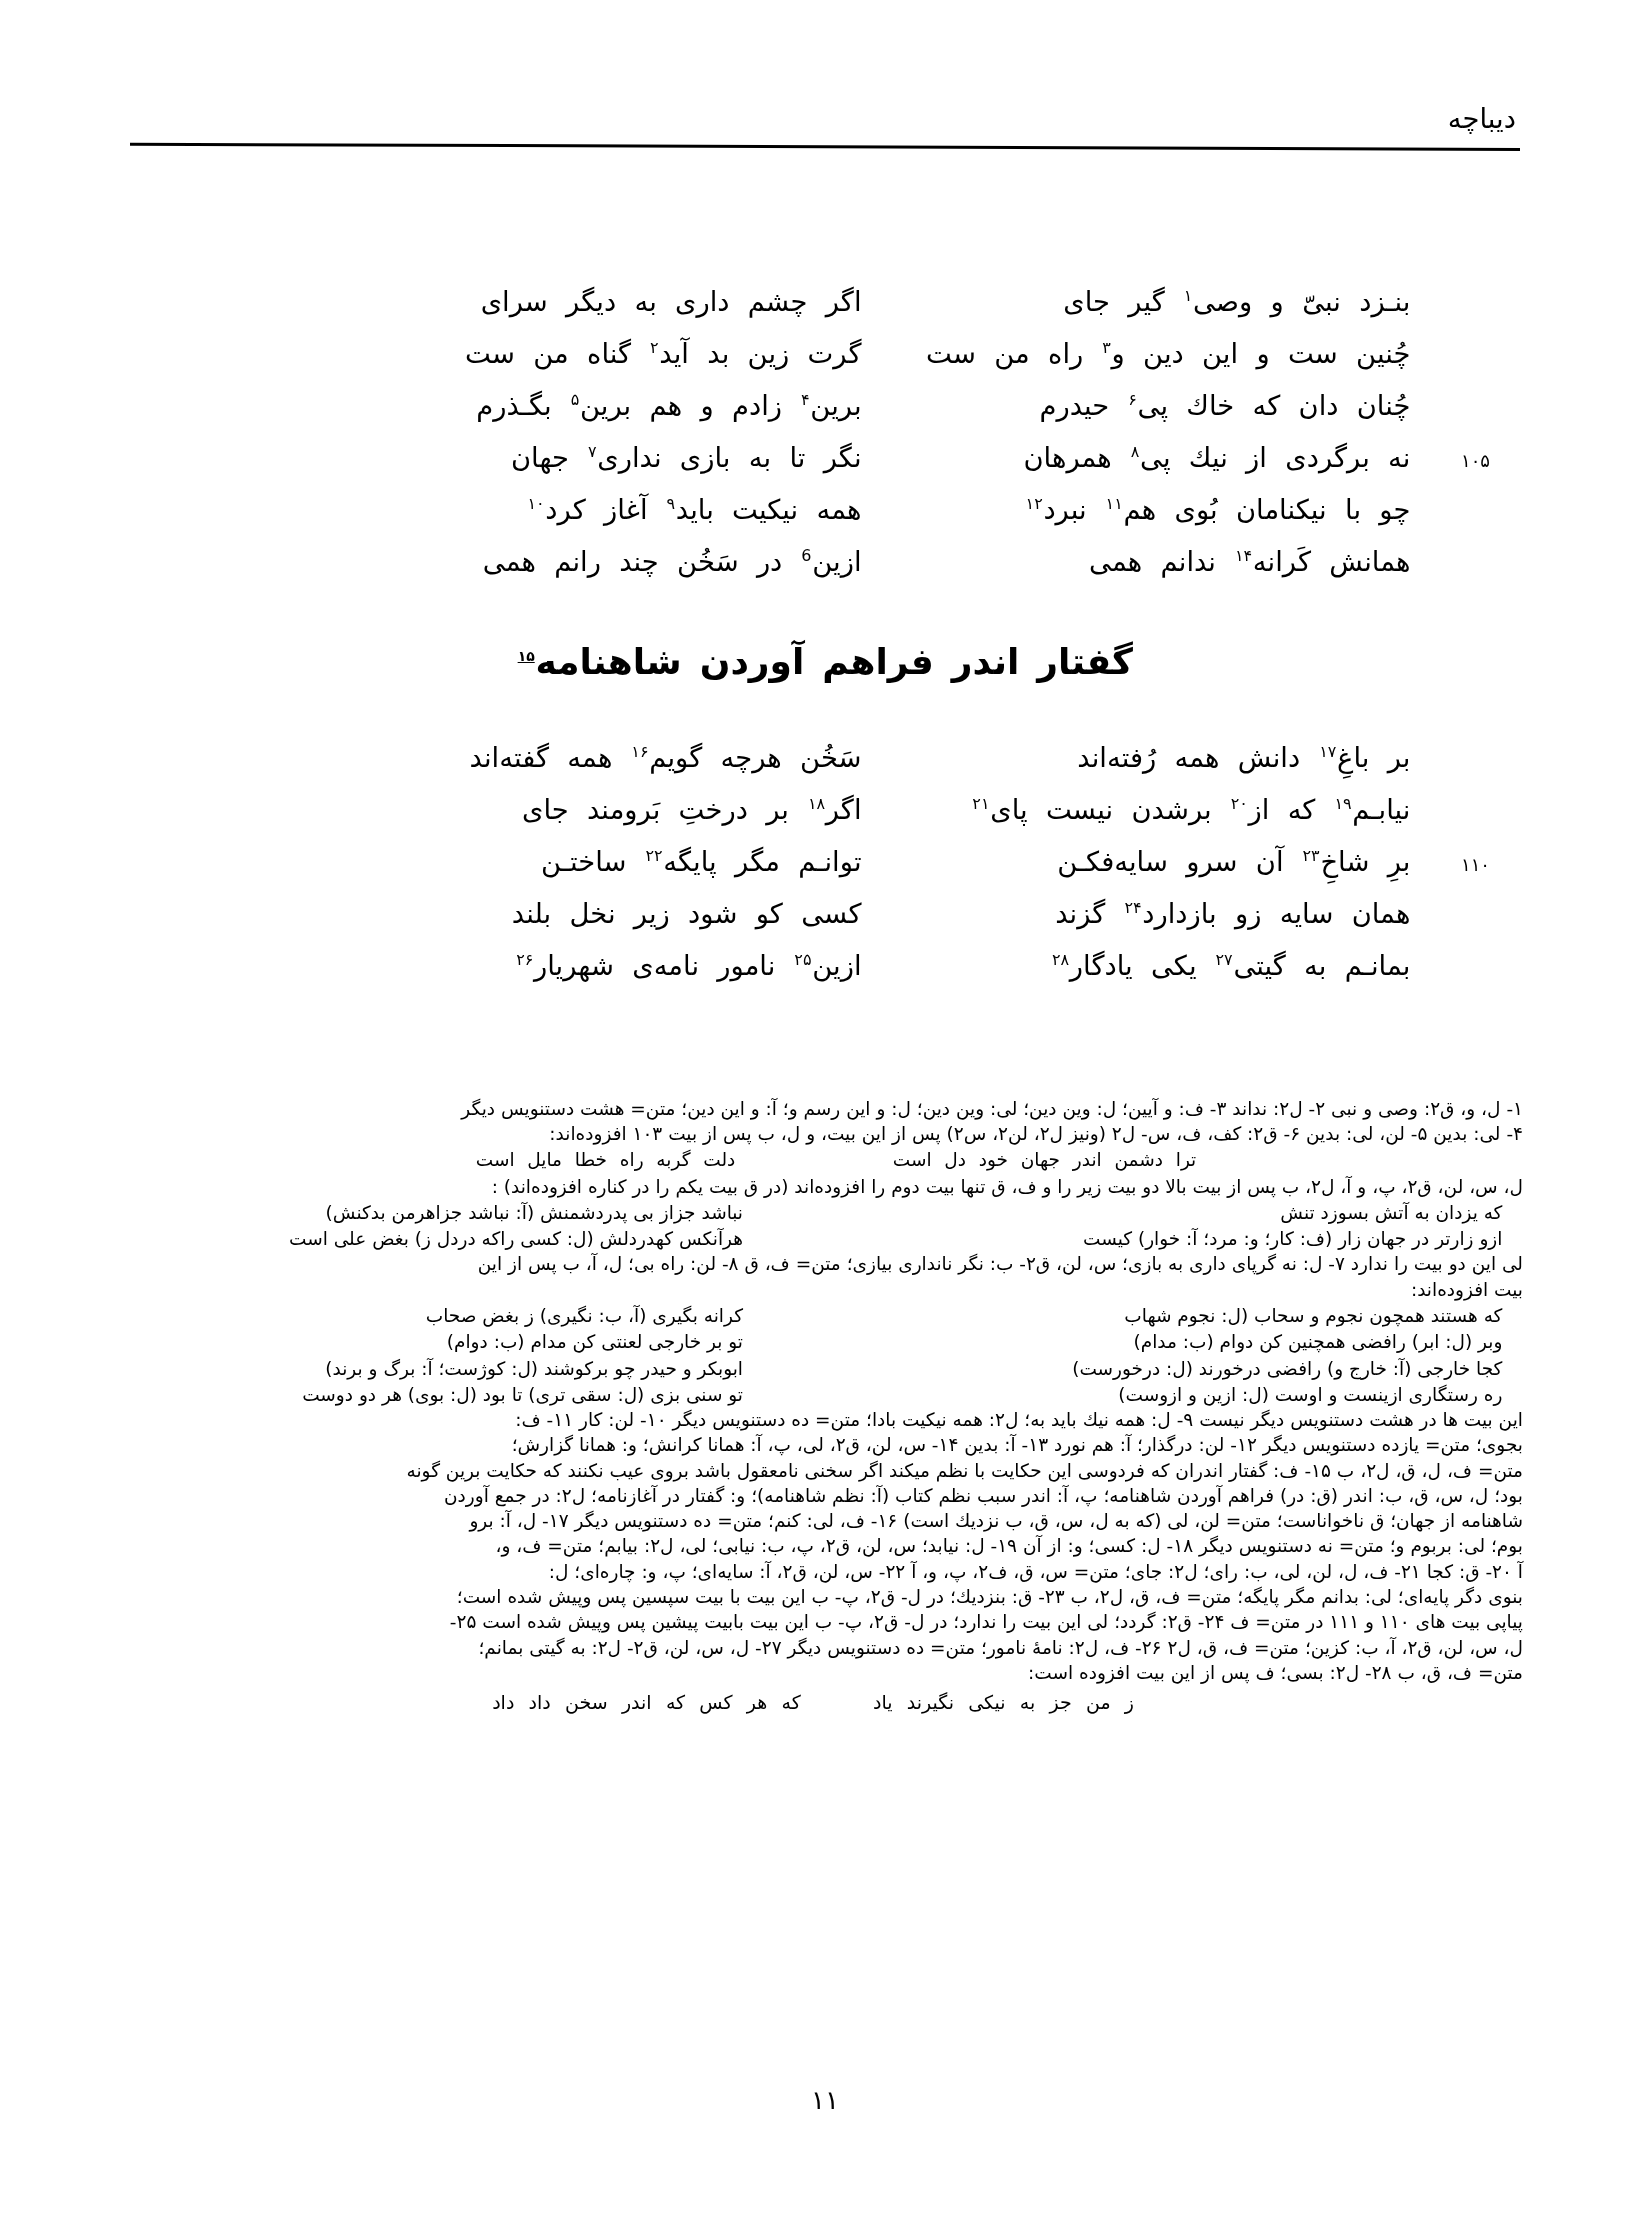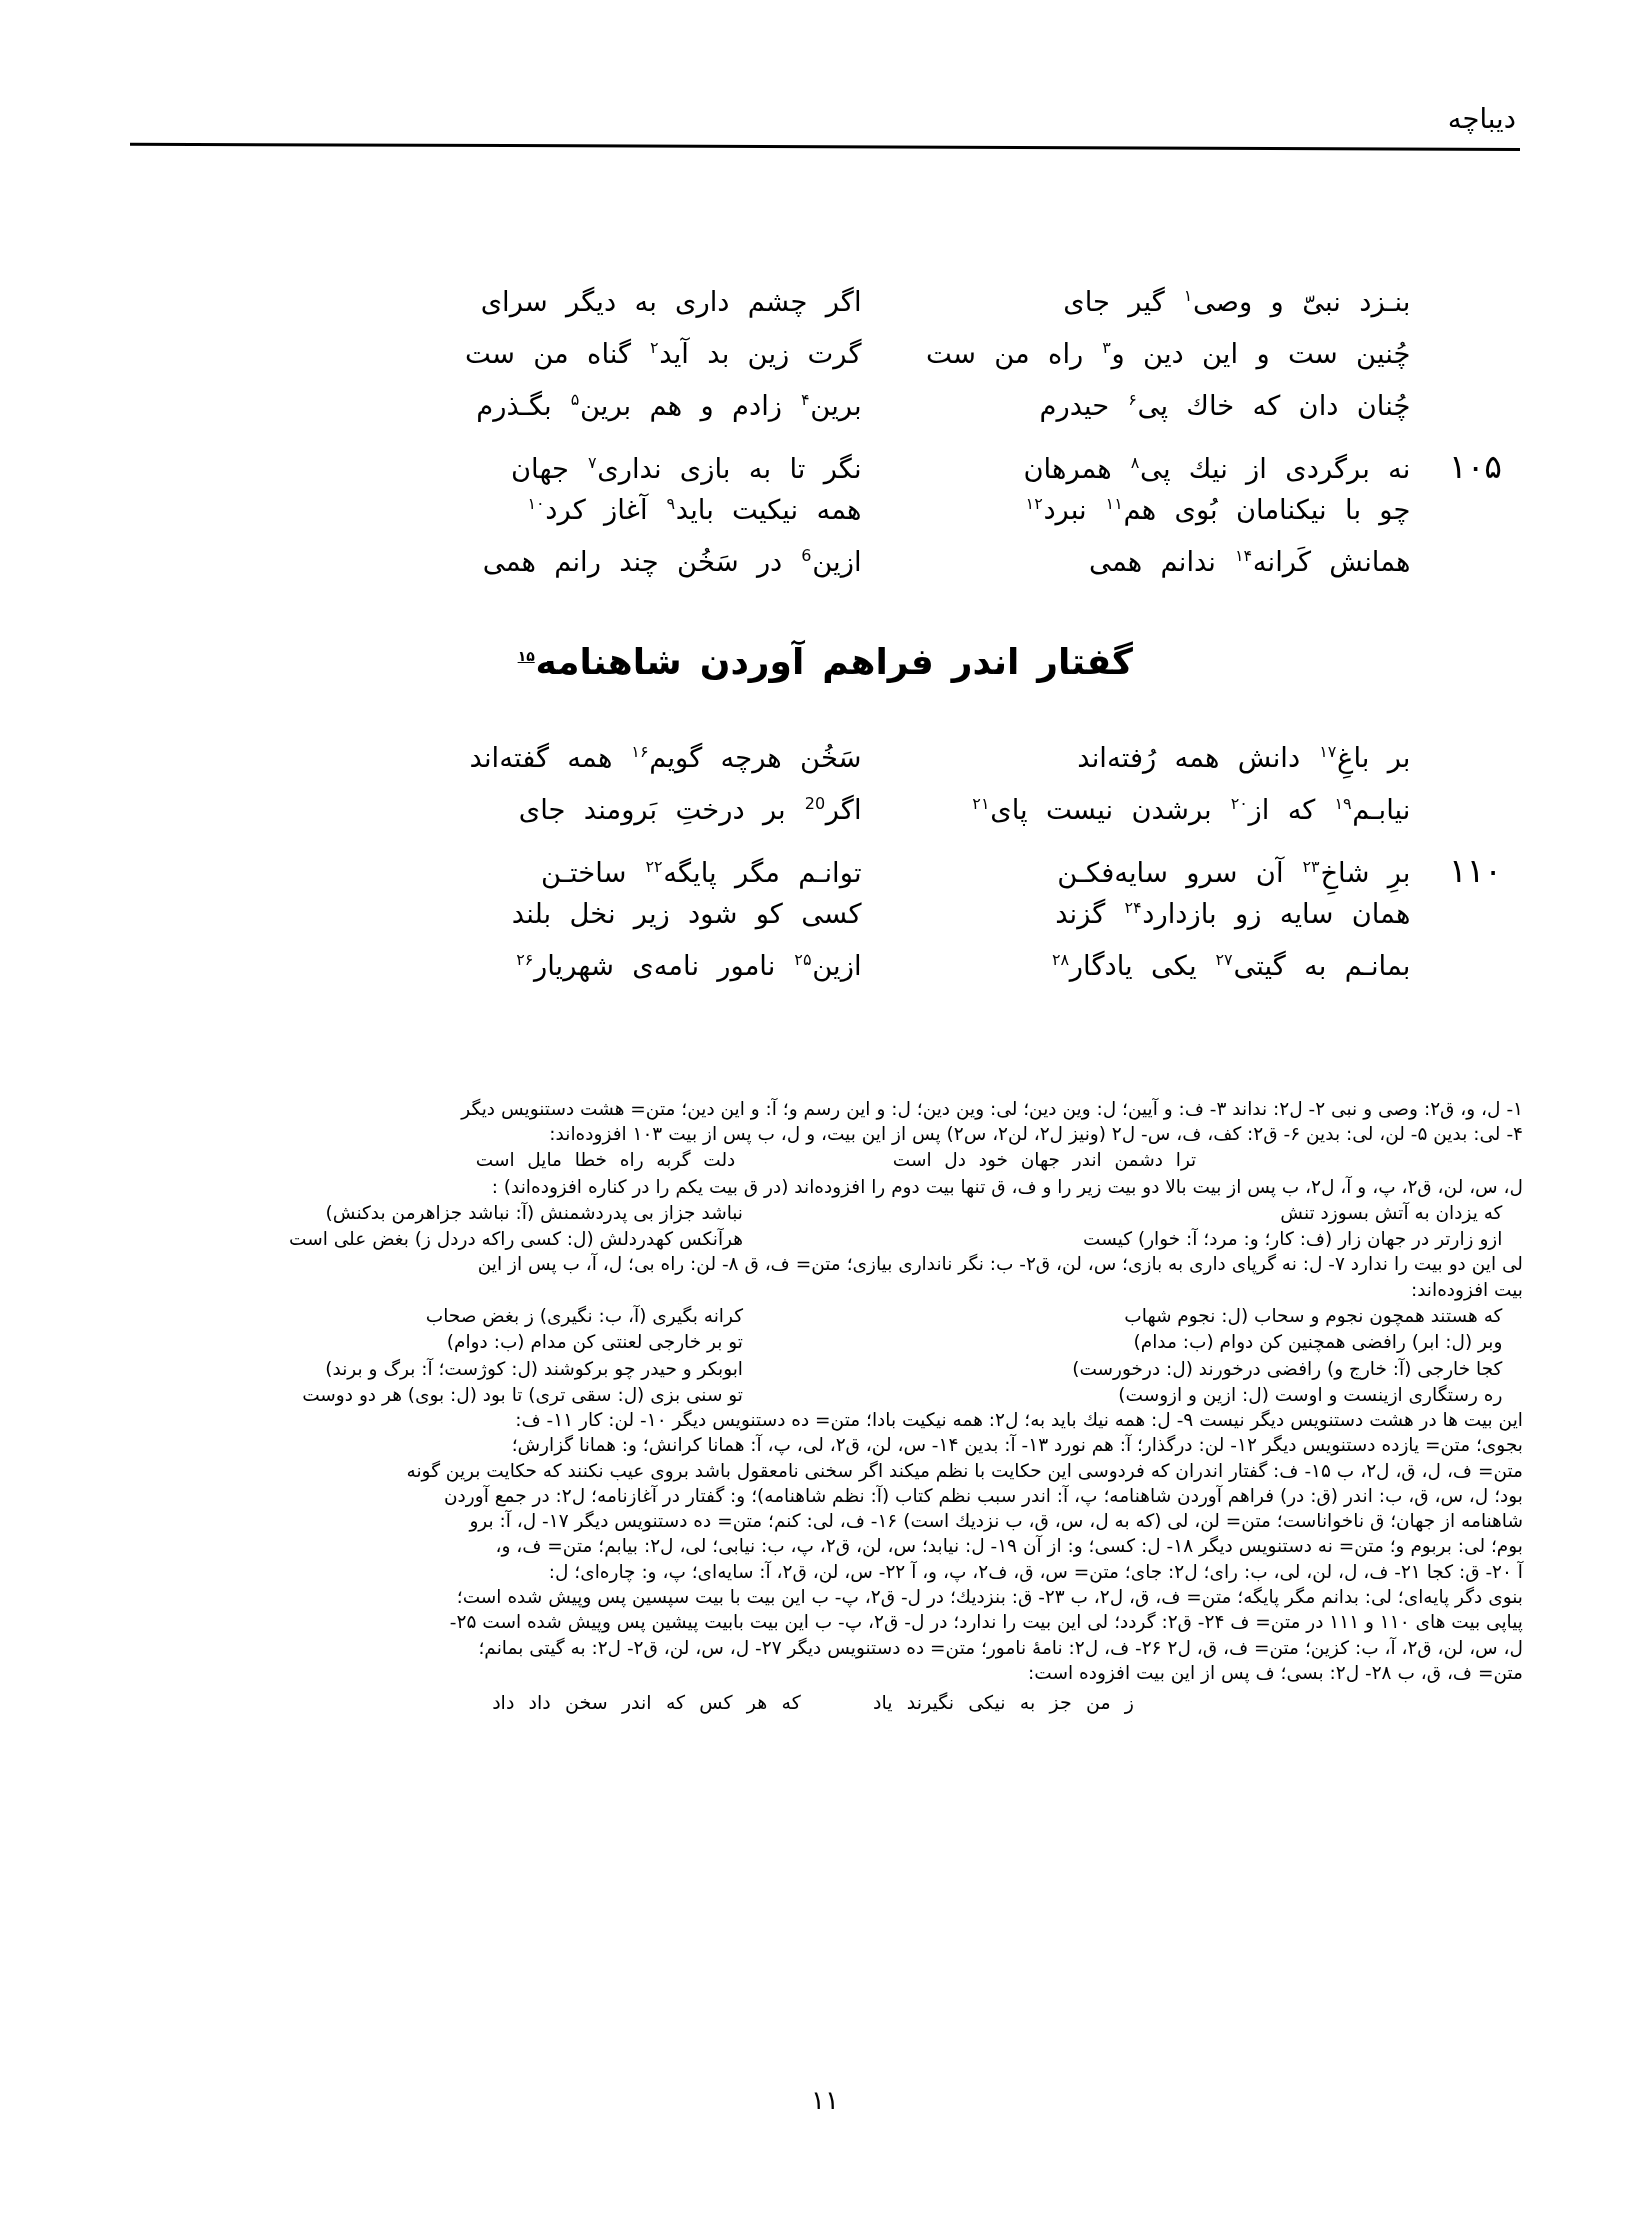--- a/index.html
+++ b/index.html
@@ -61,21 +61,21 @@
   .verse-line {
     display: flex;
     flex-direction: row;
     align-items: baseline;
     height: 52px;
     white-space: nowrap;
   }
   .bayt-num {
     width: 89px;
     flex: 0 0 89px;
-    font-size: 33px;
+    font-size: 18px;
     text-align: center;
     padding-top: 2.7px;
   }
   .hemistich {
     font-size: 27.4px;
     line-height: 1.0;
     letter-spacing: 0.3px;
     word-spacing: 9.6px;
     white-space: nowrap;
     overflow: visible;
@@ -253,21 +253,21 @@
 
     <div class="verse-line">
       <div class="bayt-num"></div>
       <div class="hemistich hem-left"><span>بر باغِ</span><sup class="note">۱۷</sup><span> دانش همه رُفته‌اند</span></div>
       <div class="hemistich hem-right"><span>سَخُن هرچه گویم</span><sup class="note">۱۶</sup><span> همه گفته‌اند</span></div>
     </div>
 
     <div class="verse-line">
       <div class="bayt-num"></div>
       <div class="hemistich hem-left"><span>نیابـم</span><sup class="note">۱۹</sup><span> که از</span><sup class="note">۲۰</sup><span> برشدن نیست پای</span><sup class="note">۲۱</sup></div>
-      <div class="hemistich hem-right"><span>اگر</span><sup class="note">20</sup><span> بر درختِ بَرومند جای</span></div>
+      <div class="hemistich hem-right"><span>اگر</span><sup class="note">۱۸</sup><span> بر درختِ بَرومند جای</span></div>
     </div>
 
     <div class="verse-line">
       <div class="bayt-num">۱۱۰</div>
       <div class="hemistich hem-left"><span>برِ شاخِ</span><sup class="note">۲۳</sup><span> آن سرو سایه‌فکـن</span></div>
       <div class="hemistich hem-right"><span>توانـم مگر پایگه</span><sup class="note">۲۲</sup><span> ساختـن</span></div>
     </div>
 
     <div class="verse-line">
       <div class="bayt-num"></div>

